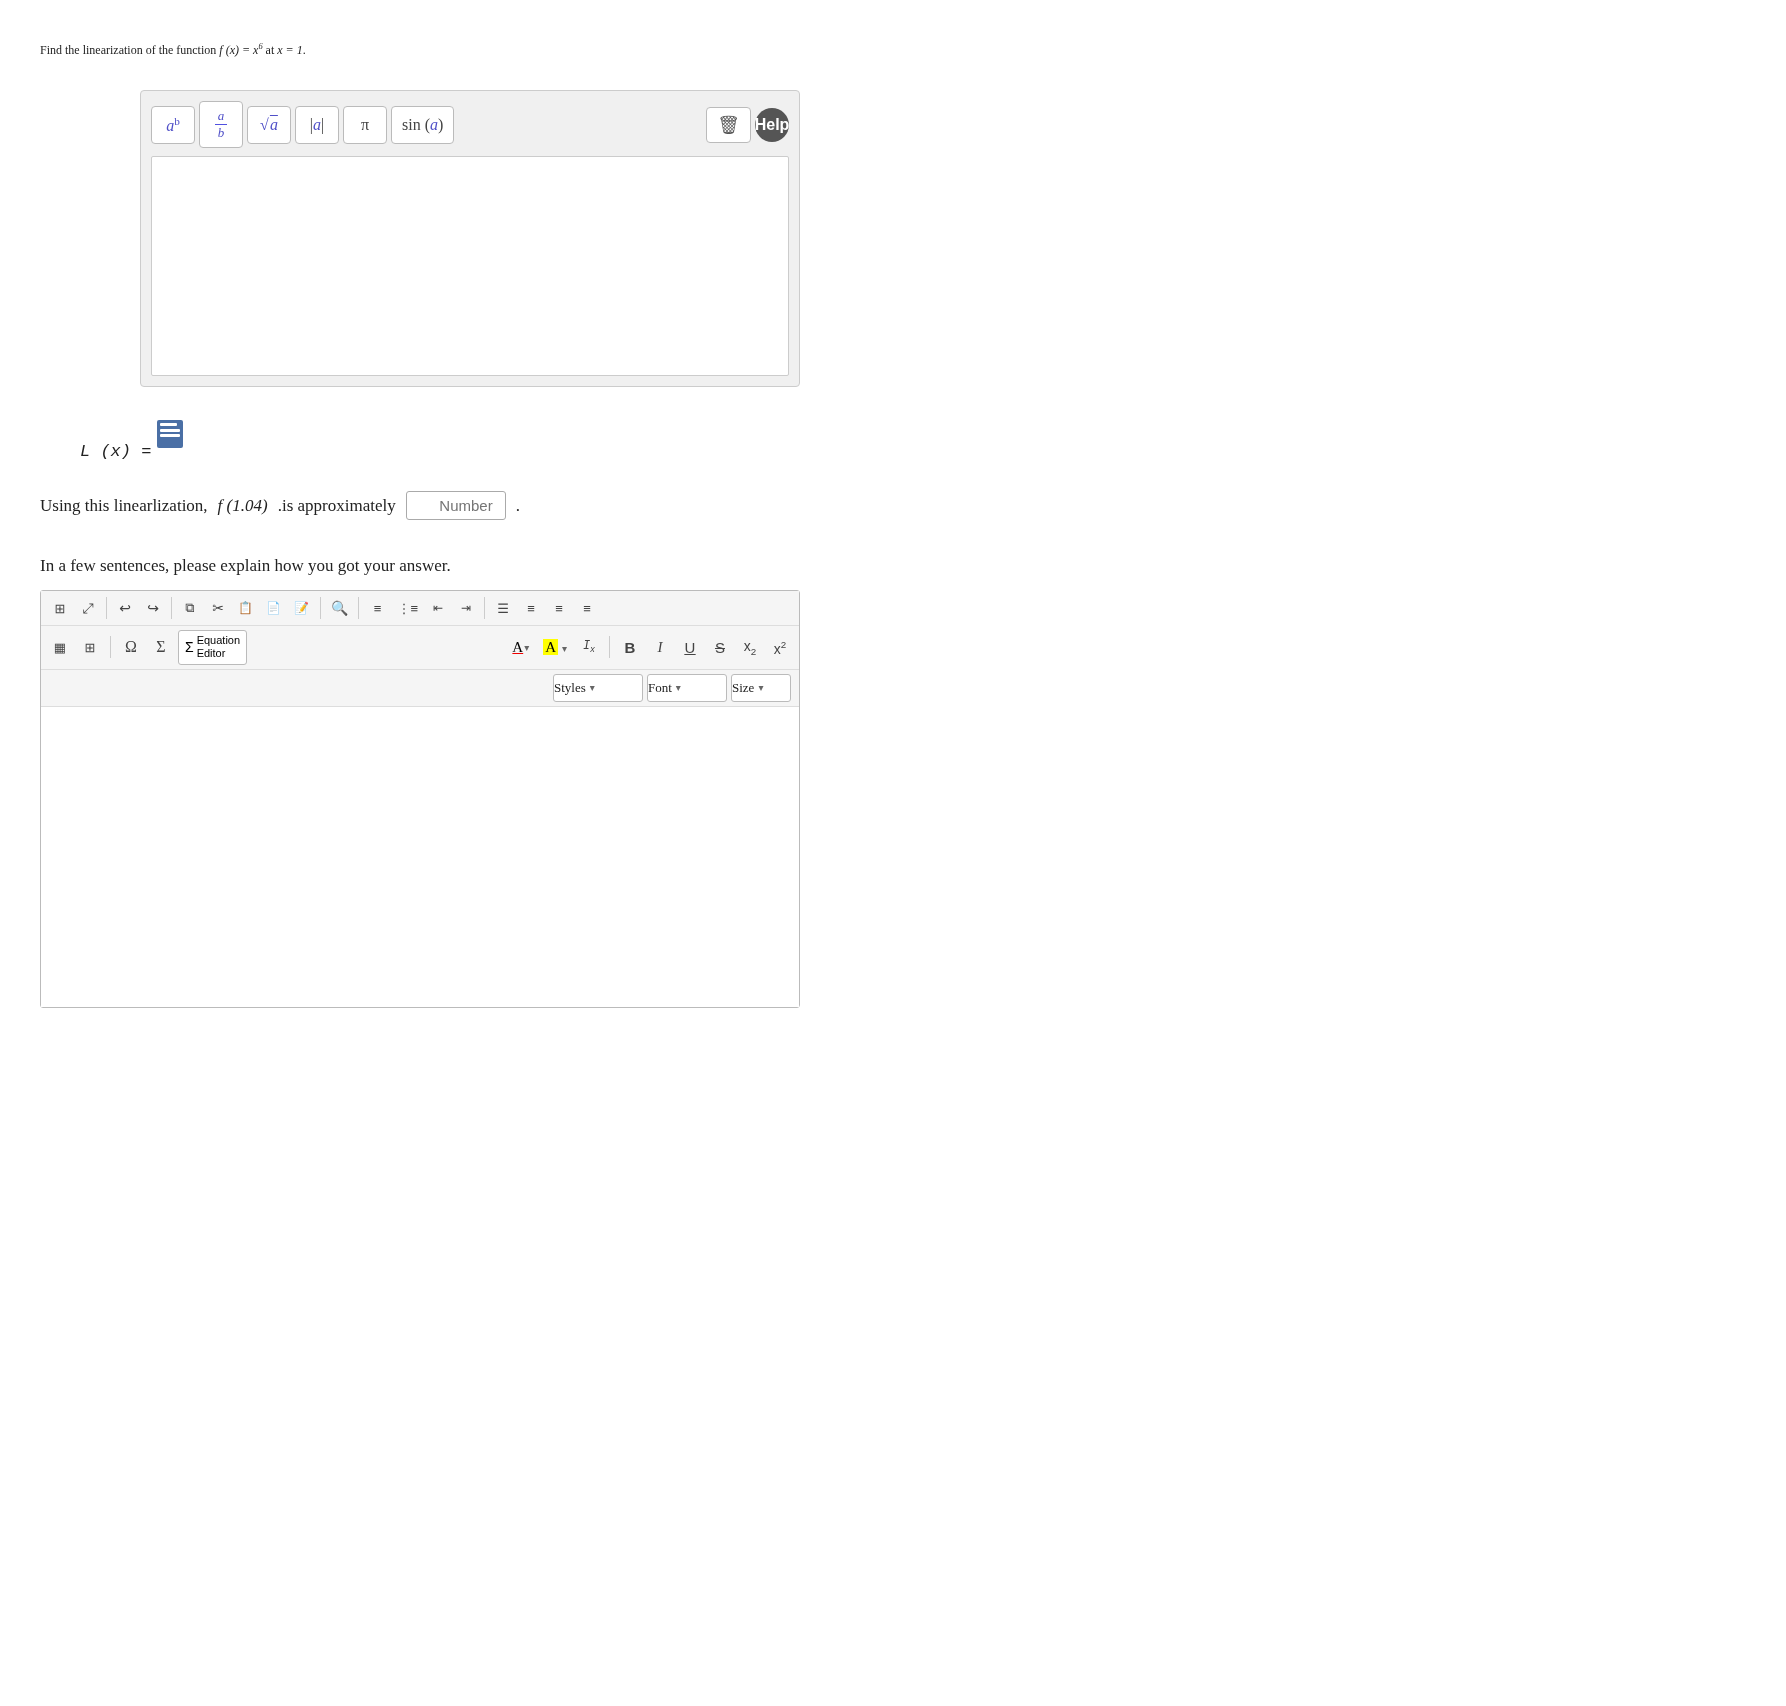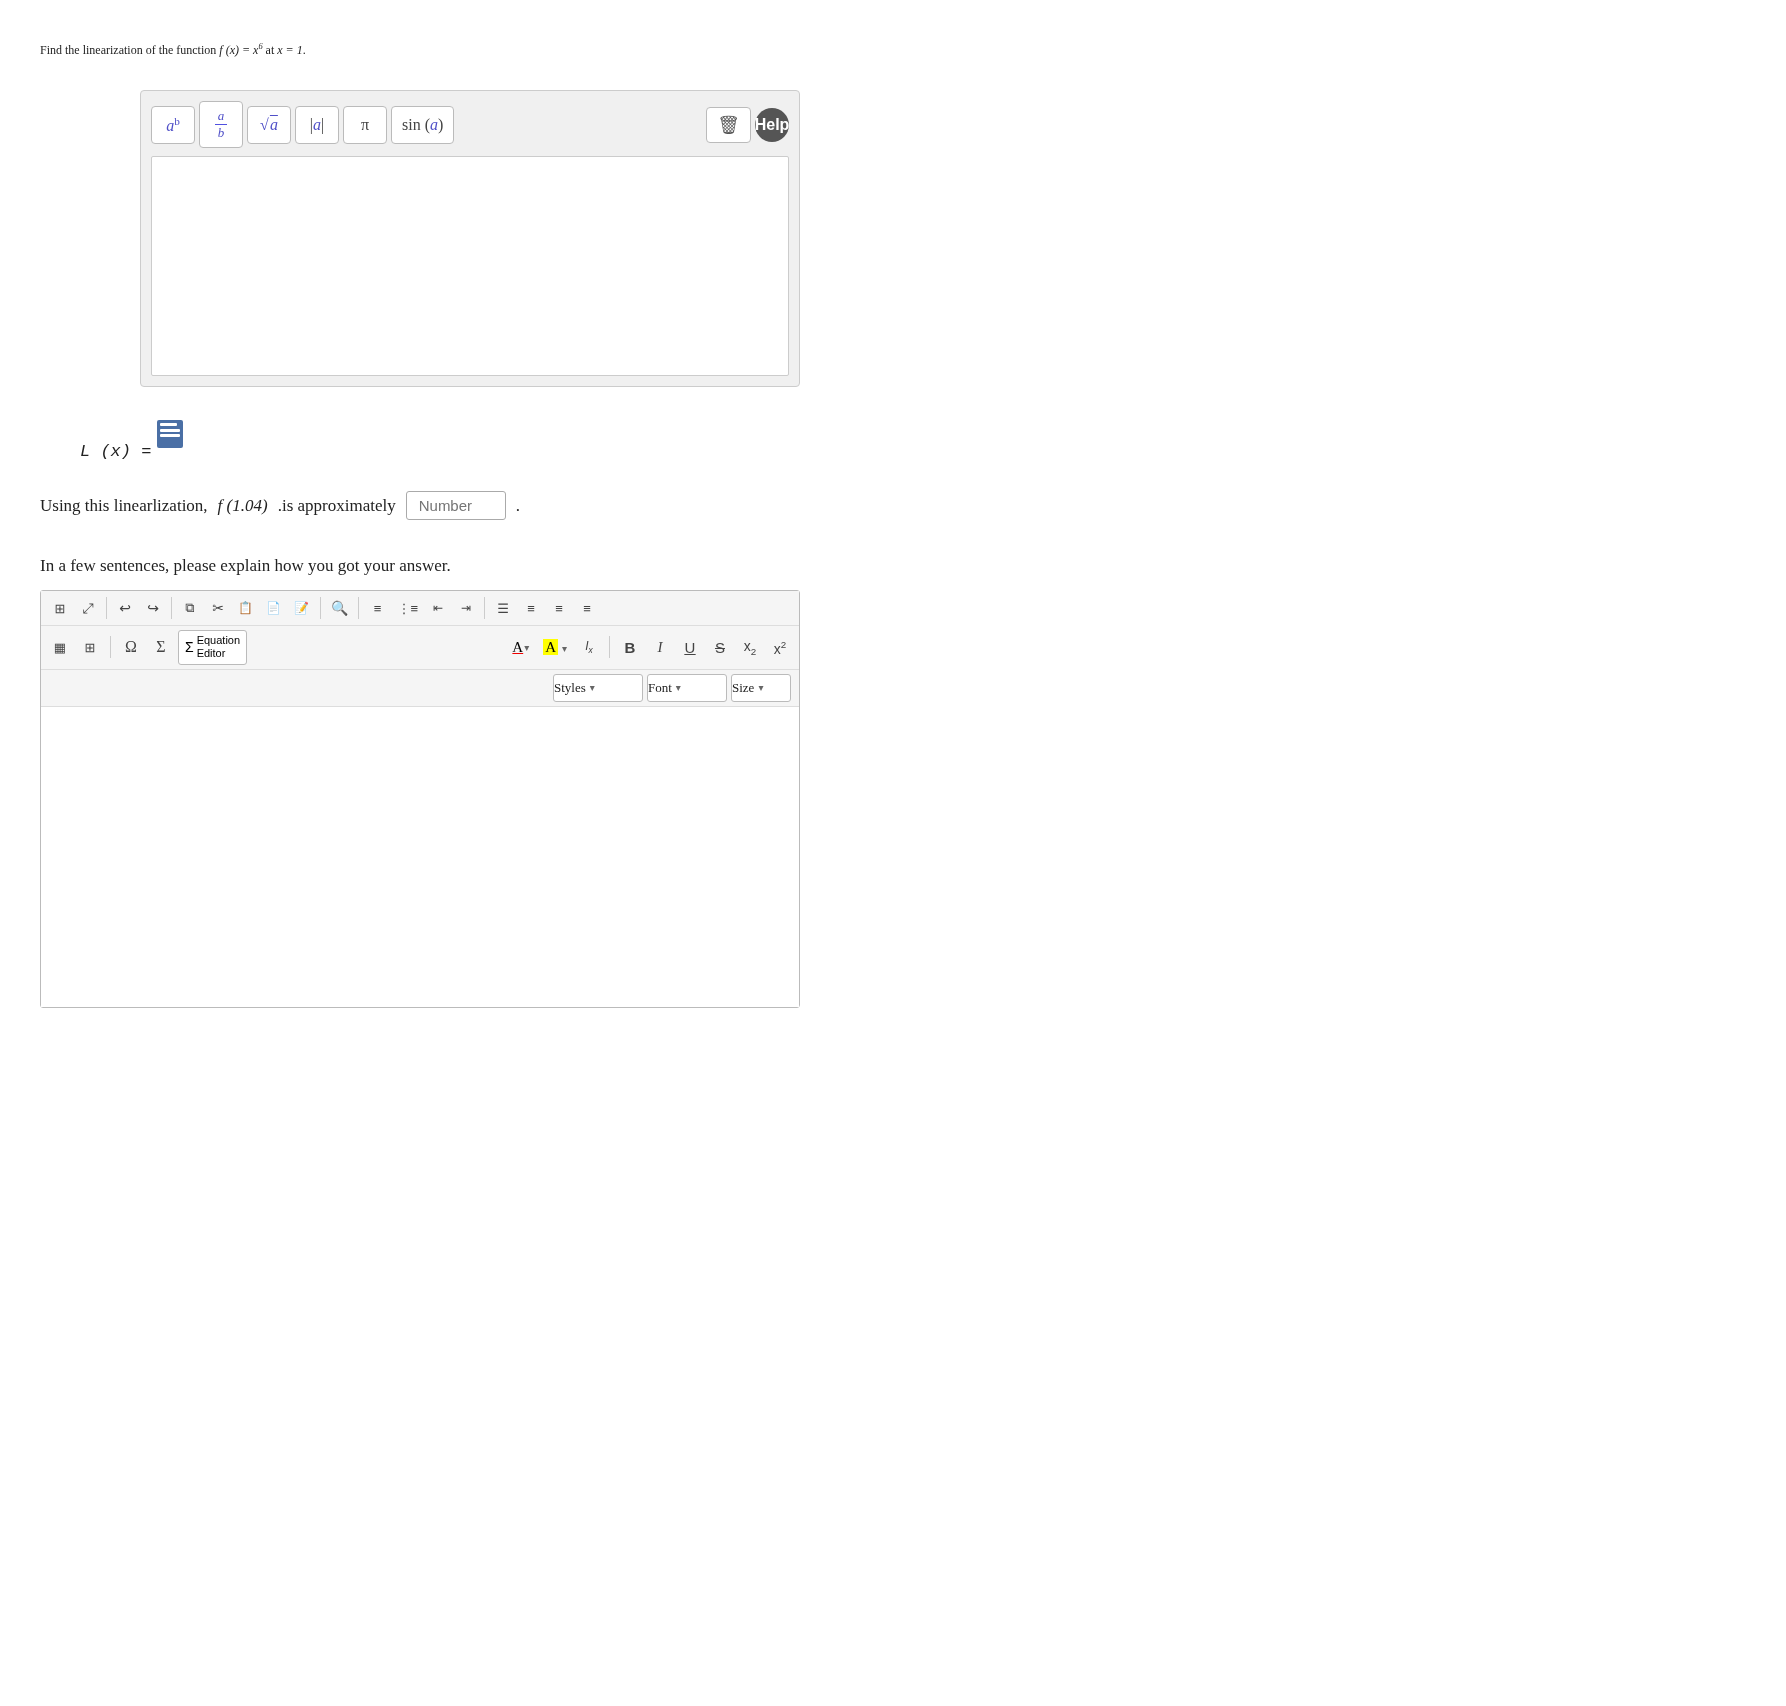--- a/index.html
+++ b/index.html
@@ -140,20 +140,21 @@
       font-size: 17px;
     }
     .number-input {
       border: 1px solid #aaa;
       border-radius: 3px;
       padding: 5px 12px;
       font-size: 15px;
       width: 100px;
       background: #fff;
       color: #aaa;
+      text-align: right;
     }
 
     
     .explanation-label {
       font-size: 17px;
       margin-bottom: 14px;
     }
 
     
     .rte-container {
@@ -259,21 +260,21 @@
       text-decoration-color: #e00;
       color: #000;
     }
     .color-a-bg {
       font-family: Georgia, serif;
       font-size: 15px;
       color: #000;
       background: #ffff00;
       padding: 0 2px;
     }
-    .italic-x { font-style: italic; font-family: Liberation Sans, sans-serif; font-size: 12px; }
+    .italic-x { font-style: italic; font-family: Liberation Mono, monospace; font-size: 12px; }
 
     
     .eq-editor-btn {
       display: flex;
       align-items: center;
       gap: 3px;
       border: 1px solid #bbb;
       border-radius: 3px;
       background: #fff;
       padding: 3px 6px;

